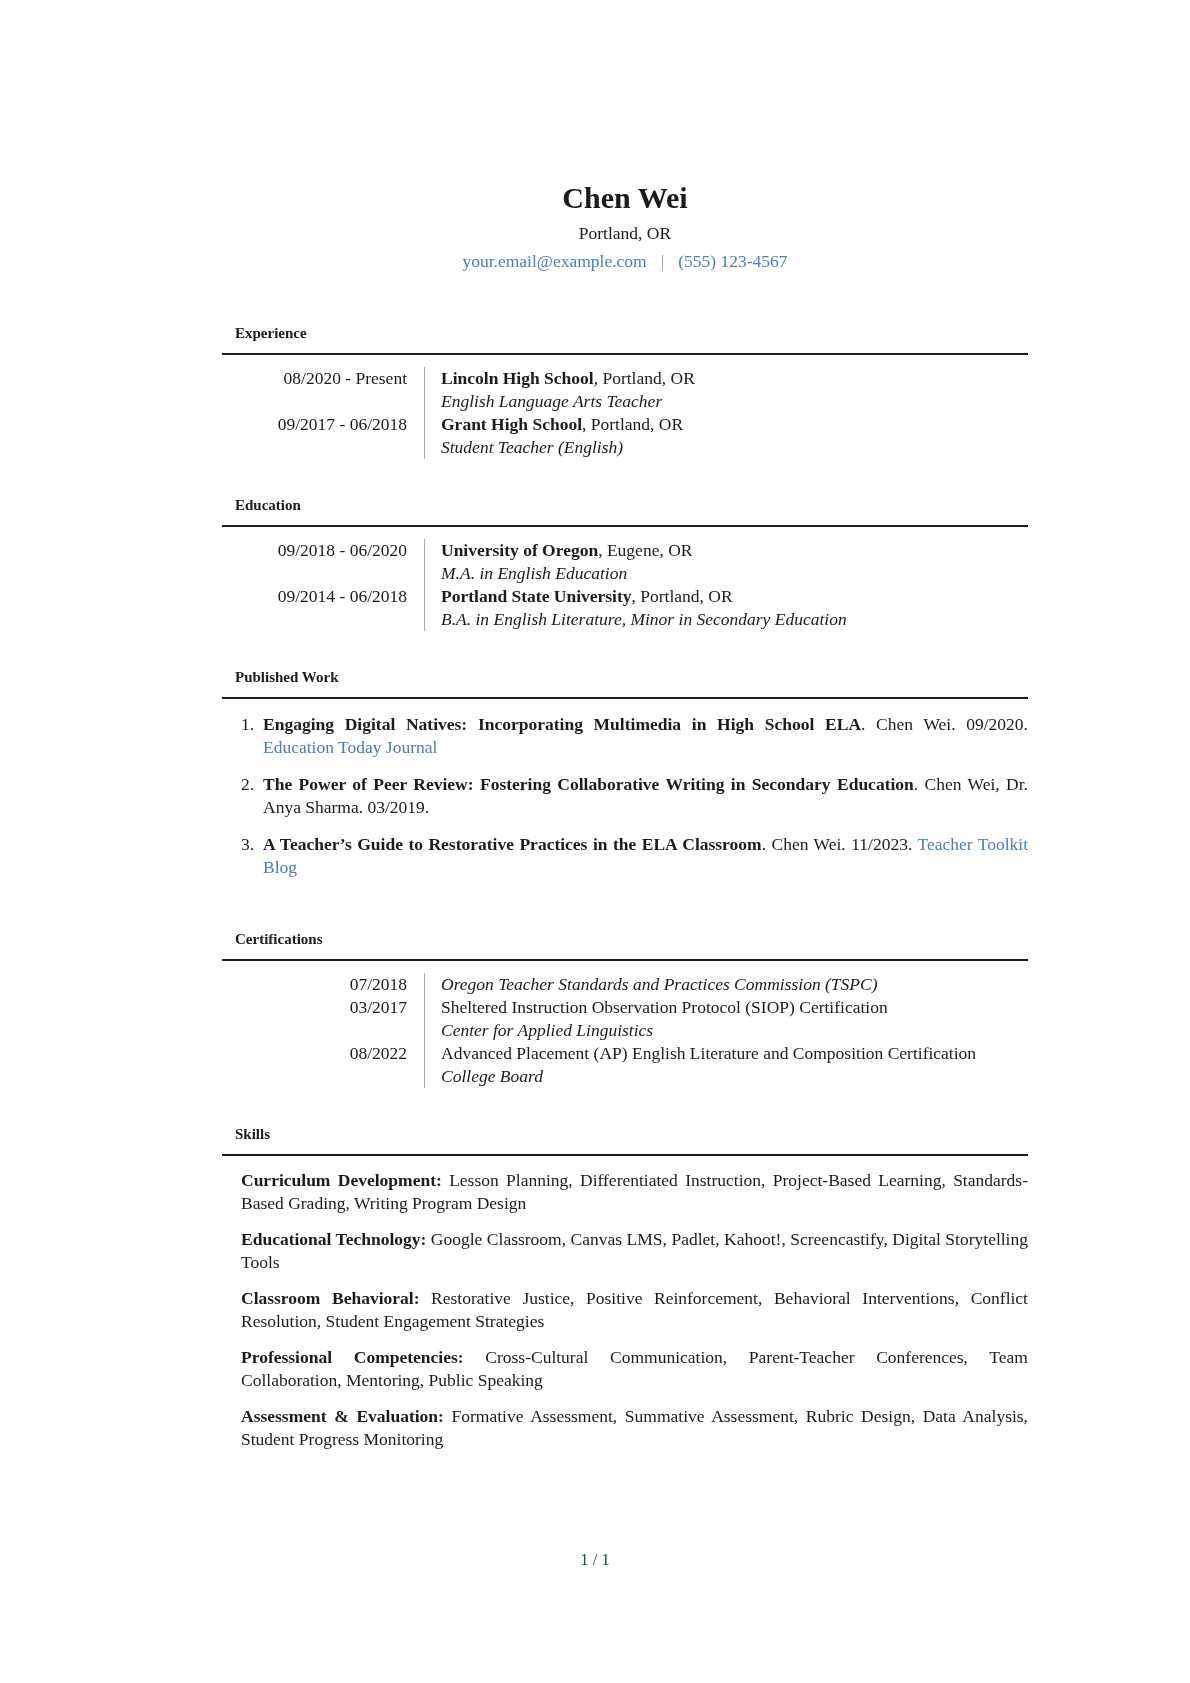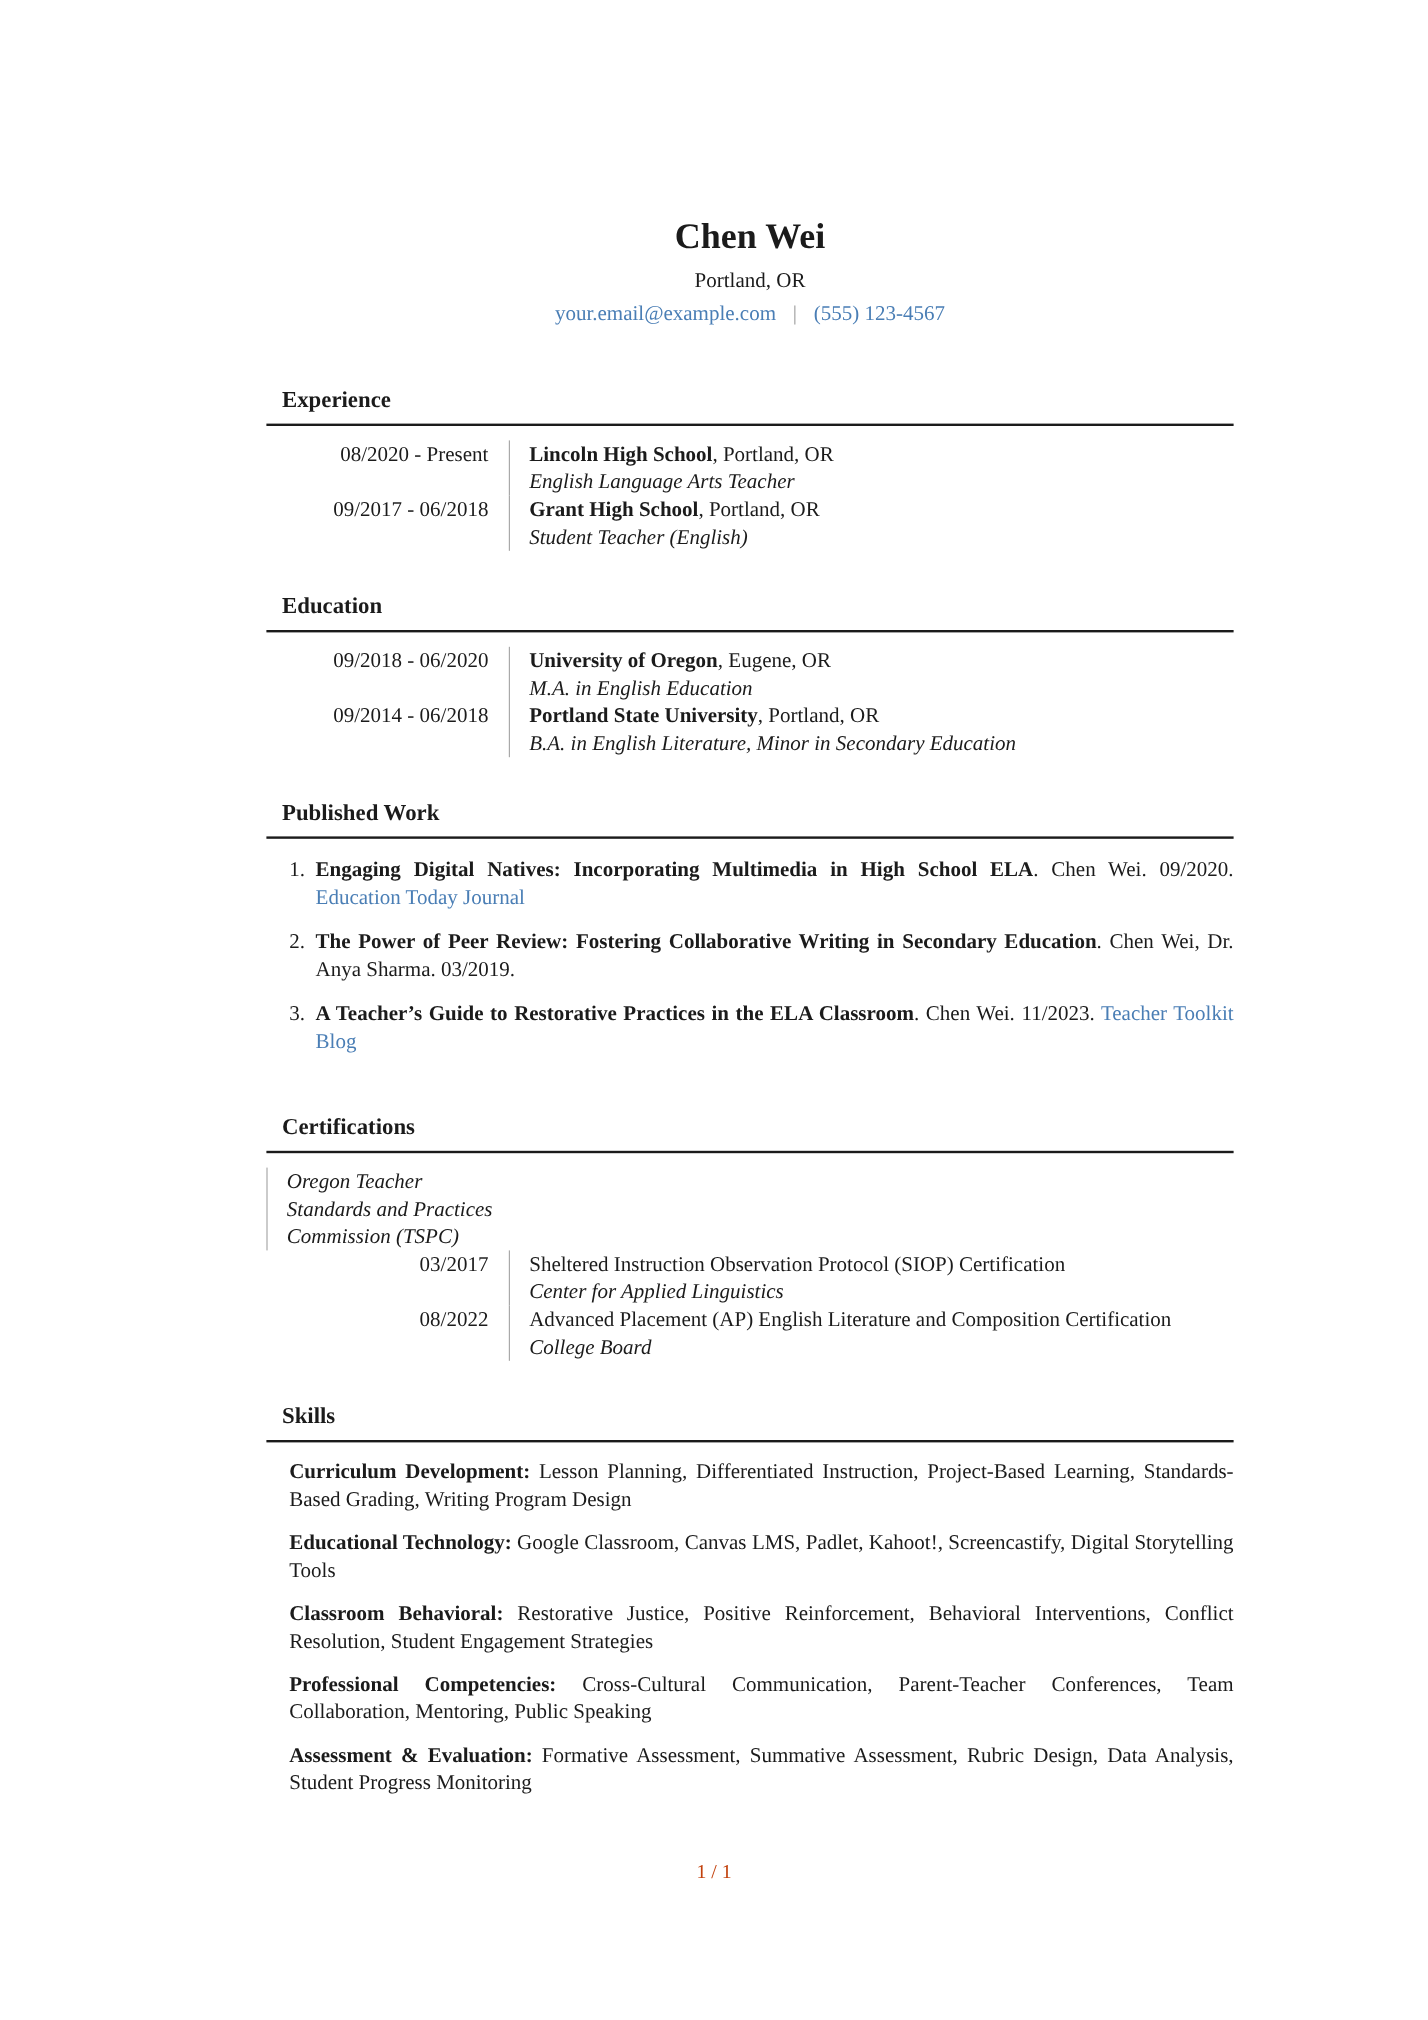--- a/index.html
+++ b/index.html
@@ -32,21 +32,21 @@
   .header{text-align:center; padding-top:181px;}
   .name{font-size:30px; font-weight:700; line-height:34px;}
   .location{margin-top:7px;}
   .contact{margin-top:5px; color:var(--link);}
   .contact .sep{color:#9a9a9a; margin:0 14px;}
   .contact a{color:var(--link); text-decoration:none; cursor:pointer;}
   
   .section{margin-top:33px;}
   .section.gap-lg{margin-top:47px;}
   .section h2{
-    font-size:19px;
+    font-size:15px;
     font-weight:700;
     line-height:27px;
     padding-left:13px;
   }
   .rule{height:2px; background:var(--rule); margin-top:6px;}
   
   .timeline{margin-top:12px;}
   .t-entry{display:grid; grid-template-columns:202px 1fr;}
   .t-dates{text-align:right; padding-right:17px; white-space:nowrap;}
   .t-body{border-left:1px solid var(--divider); padding-left:16px;}
@@ -64,21 +64,21 @@
   .skills-list{margin-top:3px;}
   .skill{padding-left:19px; text-align:justify; margin-top:13px;}
   .skill .slabel{font-weight:700;}
   
   .footer{
     position:absolute;
     left:0; right:0;
     bottom:112px;
     text-align:center;
     font-size:16.5px;
-    color:#c2410c;
+    color:#14532d;
   }
 </style>
 </head>
 <body>
 
 <div class="page">
   <div class="content">
 
     <div class="header">
       <div class="name">Chen Wei</div>
@@ -147,20 +147,21 @@
           <span class="pub-text"><span class="ptitle">A Teacher’s Guide to Restorative Practices in the ELA Classroom</span><span>. Chen Wei. 11/2023. </span><span class="plink">Teacher Toolkit Blog</span></span>
         </div>
       </div>
     </div>
 
     <div class="section gap-lg">
       <h2>Certifications</h2>
       <div class="rule"></div>
       <div class="timeline">
         <div class="t-entry">
+          <div class="t-dates">07/2018</div>
           <div class="t-body">
             <div class="t-sub">Oregon Teacher Standards and Practices Commission (TSPC)</div>
           </div>
         </div>
         <div class="t-entry">
           <div class="t-dates">03/2017</div>
           <div class="t-body">
             <div class="t-title org">Sheltered Instruction Observation Protocol (SIOP) Certification</div>
             <div class="t-sub">Center for Applied Linguistics</div>
           </div>

